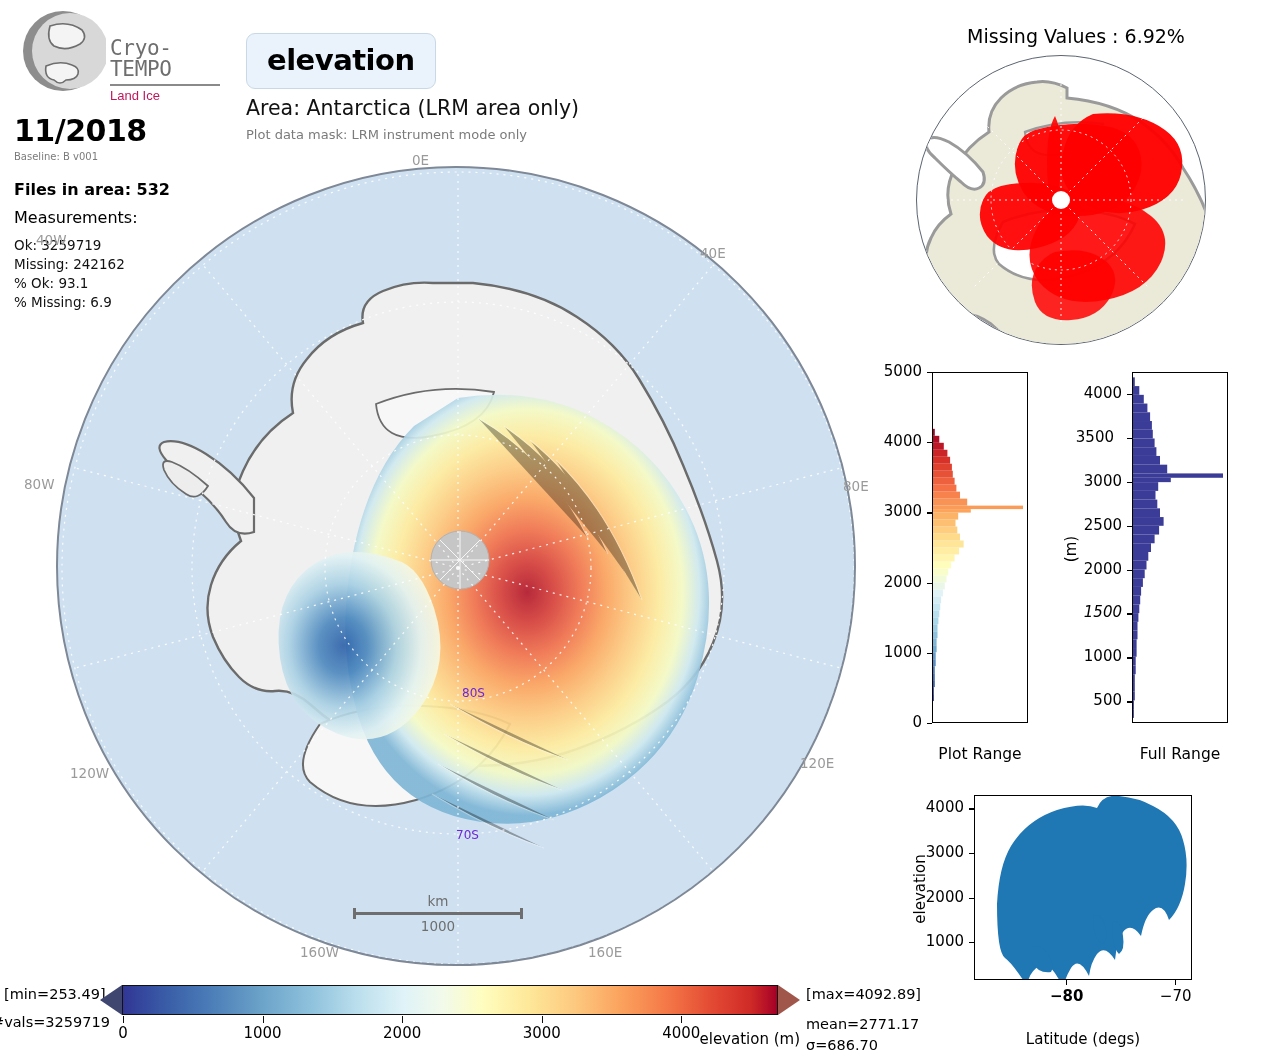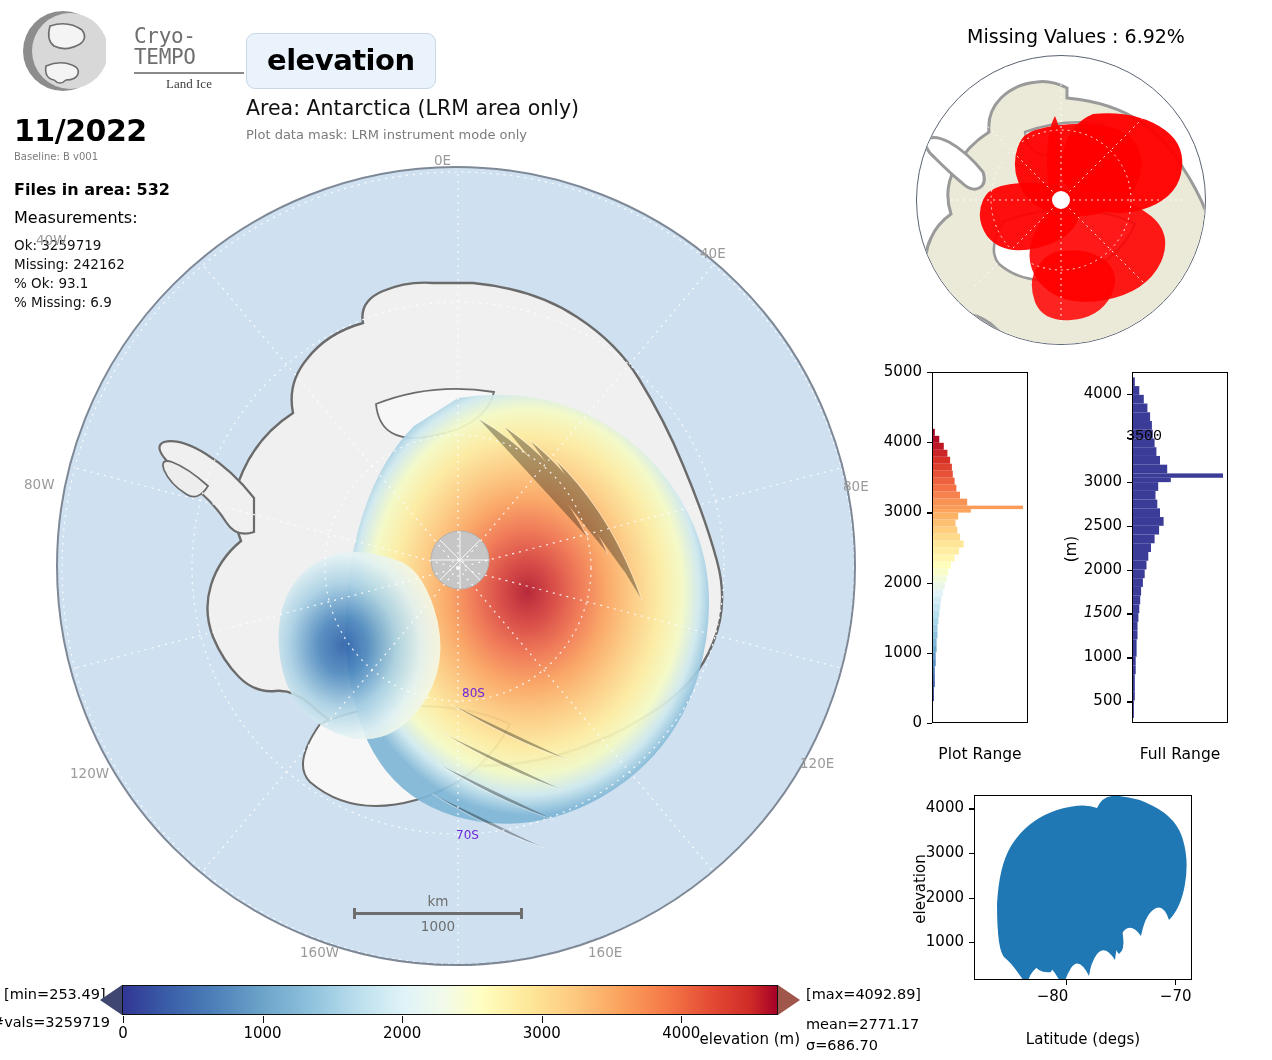--- a/index.html
+++ b/index.html
@@ -3,26 +3,26 @@
 <meta charset="utf-8">
 <style>
   html,body{margin:0;padding:0;background:#ffffff;}
   body{width:1272px;height:1060px;position:relative;overflow:hidden;
        font-family:"DejaVu Sans","Liberation Sans",sans-serif;color:#000;}
   .abs{position:absolute;}
 
   
   #logo-block{left:14px;top:6px;width:215px;height:92px;}
   #logo-globe{position:absolute;left:6px;top:2px;width:86px;height:86px;}
-  #logo-text{position:absolute;left:96px;top:20px;margin-left:24px;}
+  #logo-text{position:absolute;left:96px;top:32px;}
   .logo-main{font-family:"DejaVu Sans Mono","Liberation Mono",monospace;
              font-size:21px;color:#6e6e6e;letter-spacing:-0.3px;line-height:1;}
   .logo-rule{height:1.5px;background:#8a8a8a;margin:4px 0 3px 0;width:110px;}
-  .logo-sub{font-family:Liberation Serif, serif;
-            font-size:13px;color:#404040;text-align:center;width:110px;line-height:1;}
+  .logo-sub{font-family:Liberation Sans, sans-serif;
+            font-size:13px;color:#be185d;text-align:left;width:110px;line-height:1;}
 
   
   #date-label{left:14px;top:113px;font-size:30px;font-weight:bold;letter-spacing:-0.5px;}
   #baseline-label{left:14px;top:151px;font-size:10px;color:#7b7b7b;}
   #files-label{left:14px;top:180px;font-size:16px;font-weight:bold;}
   #measurements-label{left:14px;top:208px;font-size:16px;font-weight:normal;}
   #stats-list{left:14px;top:236px;font-size:13.5px;line-height:19px;color:#111;}
 
   
   #param-badge{left:246px;top:33px;background:#eaf3fb;border:1px solid #c8d8e6;
@@ -99,21 +99,21 @@
     <path d="M30 18 q18 -6 32 4 q6 8 -2 14 q-14 8 -26 2 q-8 -6 -4 -20 z" fill="#f4f4f4" stroke="#6e6e6e" stroke-width="1.6"></path>
     <path d="M26 58 q14 -6 26 -1 q8 3 6 9 q-2 6 -12 6 q-6 6 -12 0 q-10 -2 -8 -14 z" fill="#f4f4f4" stroke="#6e6e6e" stroke-width="1.6"></path>
   </svg>
   <div id="logo-text">
     <div class="logo-main">Cryo-TEMPO</div>
     <div class="logo-rule"></div>
     <div class="logo-sub">Land Ice</div>
   </div>
 </div>
 
-<div class="abs" id="date-label">11/2022</div>
+<div class="abs" id="date-label">11/2018</div>
 <div class="abs" id="baseline-label">Baseline: B v001</div>
 <div class="abs" id="files-label">Files in area: 532</div>
 <div class="abs" id="measurements-label">Measurements:</div>
 <div class="abs" id="stats-list">
     <div>Ok: 3259719</div>
     <div>Missing: 242162</div>
     <div>% Ok: 93.1</div>
     <div>% Missing: 6.9</div>
   </div>
 
@@ -215,21 +215,21 @@
     <span class="latlab" style="left:404px;top:518px;">80S</span>
 
     <div id="scalebar">
       <div>km</div>
       <div class="bar"></div>
       <div>1000</div>
     </div>
   </div>
 </div>
 
-<span class="abs lonlab" style="left:434px;top:152px;">0E</span>
+<span class="abs lonlab" style="left:412px;top:152px;">0E</span>
 <span class="abs lonlab" style="left:700px;top:245px;">40E</span>
 <span class="abs lonlab" style="left:843px;top:478px;">80E</span>
 <span class="abs lonlab" style="left:800px;top:755px;">120E</span>
 <span class="abs lonlab" style="left:588px;top:944px;">160E</span>
 <span class="abs lonlab" style="left:300px;top:944px;">160W</span>
 <span class="abs lonlab" style="left:70px;top:765px;">120W</span>
 <span class="abs lonlab" style="left:24px;top:476px;">80W</span>
 <span class="abs lonlab" style="left:36px;top:232px;">40W</span>
 
 <div class="abs" id="missing-title">Missing Values : 6.92%</div>
@@ -422,25 +422,25 @@
 <div class="ytick" style="left: 1052px; top: 647.402px; width: 70px;">1000</div>
 <div class="tickmark" style="left: 1127px; top: 613.494px;"></div>
 <div class="ytick" style="left: 1052px; top: 603.494px; width: 70px; font-style: italic;">1500</div>
 <div class="tickmark" style="left: 1127px; top: 569.586px;"></div>
 <div class="ytick" style="left: 1052px; top: 559.586px; width: 70px;">2000</div>
 <div class="tickmark" style="left: 1127px; top: 525.678px;"></div>
 <div class="ytick" style="left: 1052px; top: 515.678px; width: 70px;">2500</div>
 <div class="tickmark" style="left: 1127px; top: 481.77px;"></div>
 <div class="ytick" style="left: 1052px; top: 471.77px; width: 70px;">3000</div>
 <div class="tickmark" style="left: 1127px; top: 437.862px;"></div>
-<div class="ytick" style="left: 1092px; top: 427.862px; width: 70px; font-family: Liberation Mono, monospace;">3500</div>
+<div class="ytick" style="left: 1044px; top: 427.862px; width: 70px;">3500</div>
 <div class="tickmark" style="left: 1127px; top: 393.954px;"></div>
 <div class="ytick" style="left: 1052px; top: 383.954px; width: 70px;">4000</div>
 <div class="tickmark" style="left: 1066.05px; top: 980px; width: 1.3px; height: 5px;"></div>
-<div class="ytick" style="left: 1036.65px; top: 987px; width: 60px; text-align: left;">−80</div>
+<div class="ytick" style="left: 1036.65px; top: 987px; width: 60px; text-align: center; font-weight: bold;">−80</div>
 <div class="tickmark" style="left: 1175.05px; top: 980px; width: 1.3px; height: 5px;"></div>
 <div class="ytick" style="left: 1145.65px; top: 987px; width: 60px; text-align: center;">−70</div>
 <div class="tickmark" style="left: 969px; top: 942.108px;"></div>
 <div class="ytick" style="left: 892px; top: 932.108px; width: 72px;">1000</div>
 <div class="tickmark" style="left: 969px; top: 897.53px;"></div>
 <div class="ytick" style="left: 892px; top: 887.53px; width: 72px;">2000</div>
 <div class="tickmark" style="left: 969px; top: 852.952px;"></div>
 <div class="ytick" style="left: 892px; top: 842.952px; width: 72px;">3000</div>
 <div class="tickmark" style="left: 969px; top: 808.373px;"></div>
 <div class="ytick" style="left: 892px; top: 798.373px; width: 72px;">4000</div>

